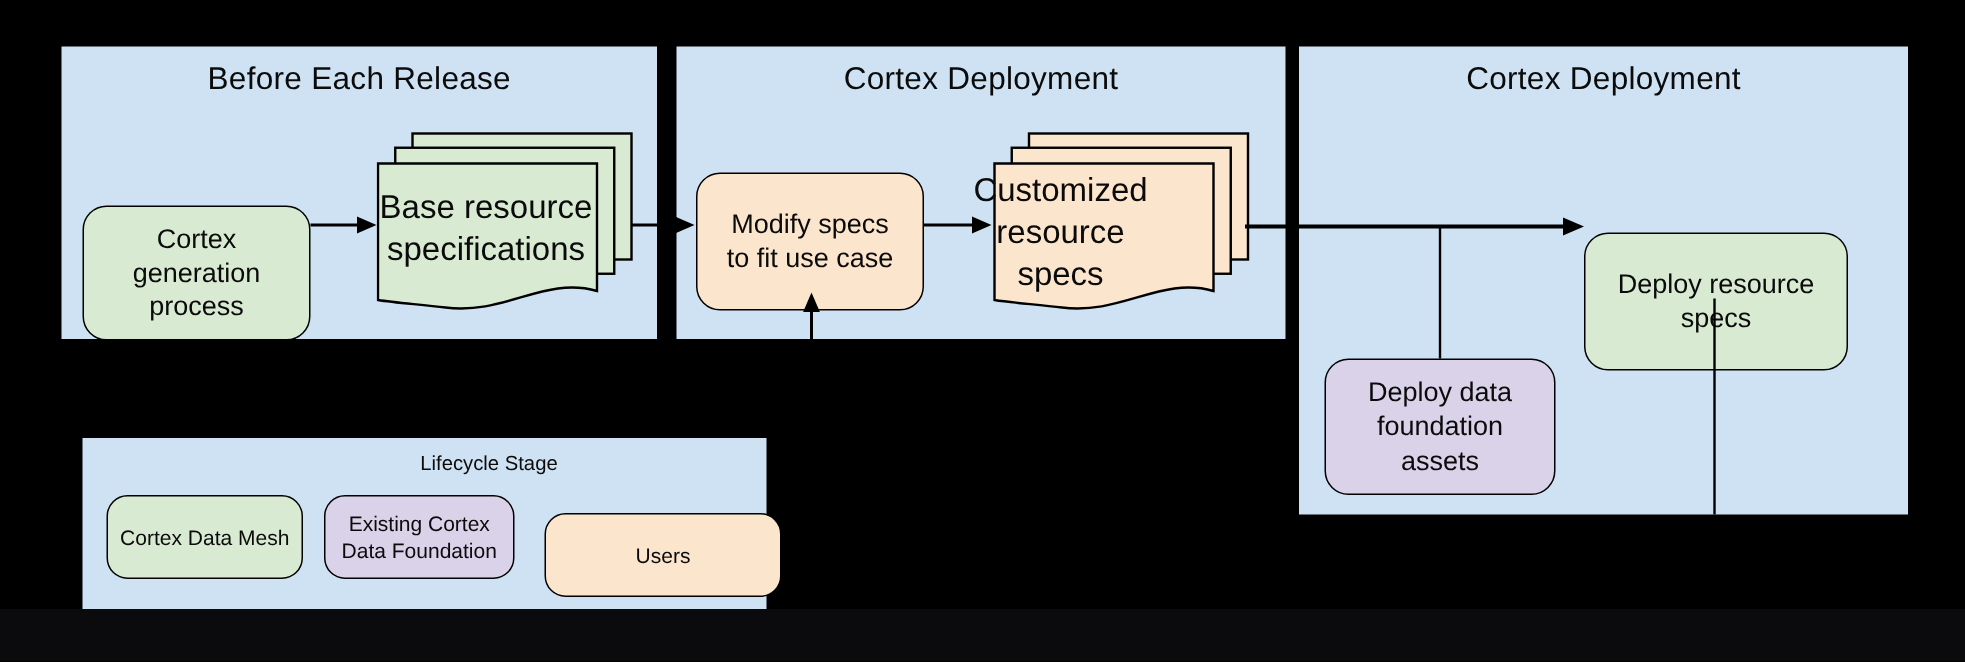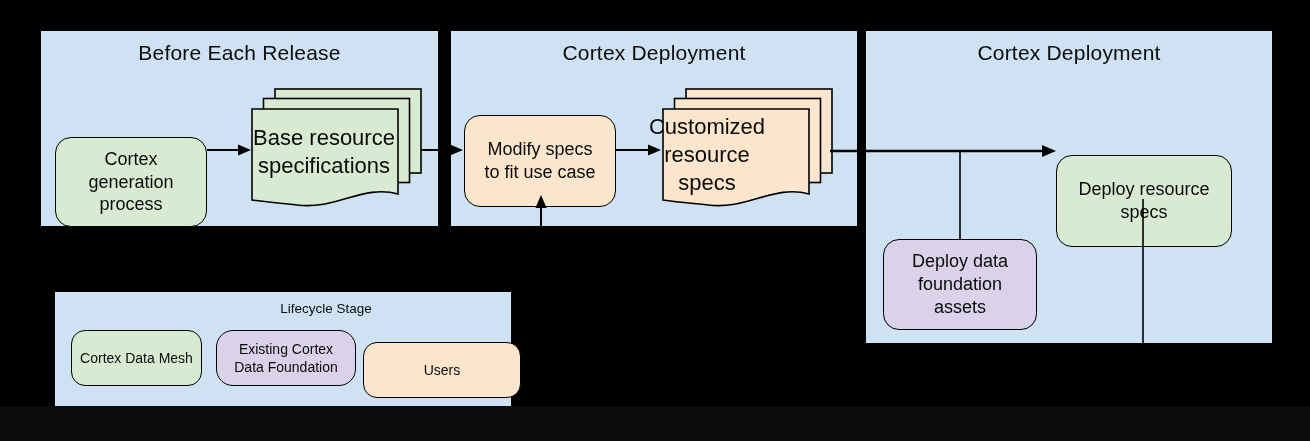--- a/index.html
+++ b/index.html
@@ -115,18 +115,18 @@
     </g>
 
     <g>
       <line x1="1143" y1="199" x2="1143" y2="343" stroke="#000" stroke-width="1.6"></line>
     </g>
   </svg>
 
   <div class="legend">
     <div class="legend-title">Lifecycle Stage</div>
     <div class="legend-chip green" style="left:16px;width:131px;">Cortex Data Mesh</div>
-    <div class="legend-chip purple" style="left:161px;width:140px;border-radius:17px;">Existing Cortex
+    <div class="legend-chip purple" style="left:161px;width:127px;">Existing Cortex
 Data Foundation</div>
     <div class="legend-chip peach" style="left:308px;width:158px;">Users</div>
   </div>
 
 </div>
 
 </body></html>

